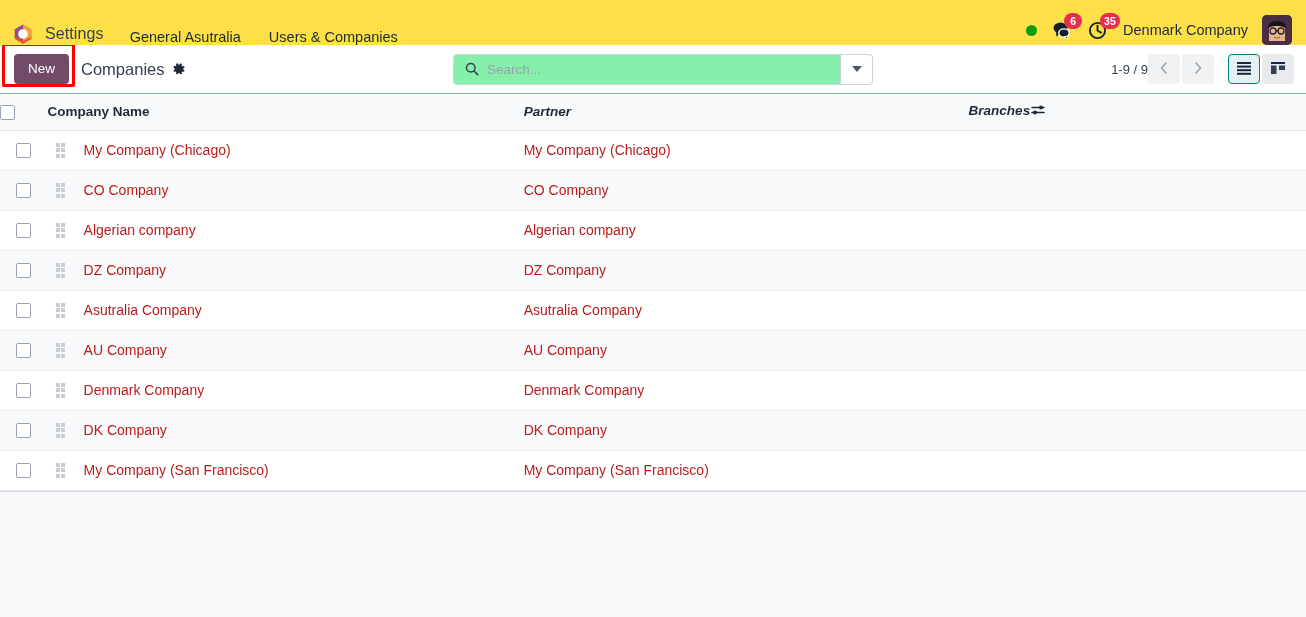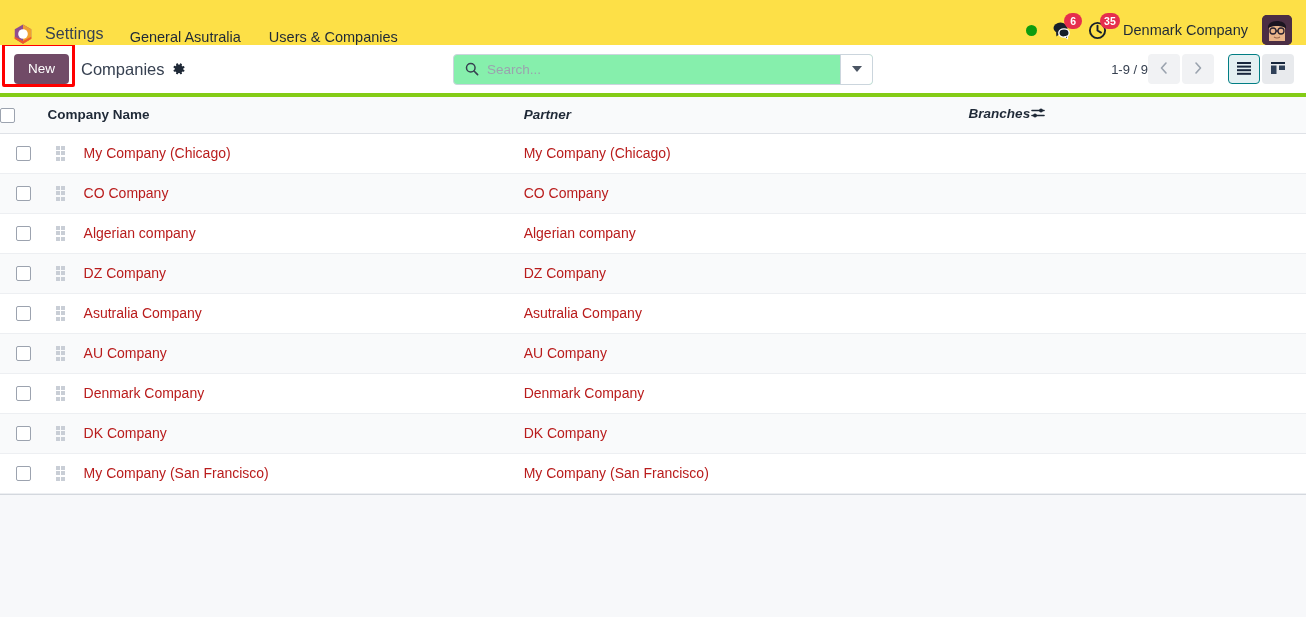--- a/index.html
+++ b/index.html
@@ -279,21 +279,21 @@
   }
 
   .view-btn.active {
     background: #E4F0F2;
     border: 1.5px solid #017E84;
   }
 
   
   .list-wrap {
     background: #FFFFFF;
-    border-top: 4px solid #84cc16;
+    border-top: 1px solid #84cc16;
     border-bottom: 1px solid #D4D8DE;
   }
 
   table.o-list {
     width: 100%;
     border-collapse: collapse;
     table-layout: fixed;
   }
 
   table.o-list th {

